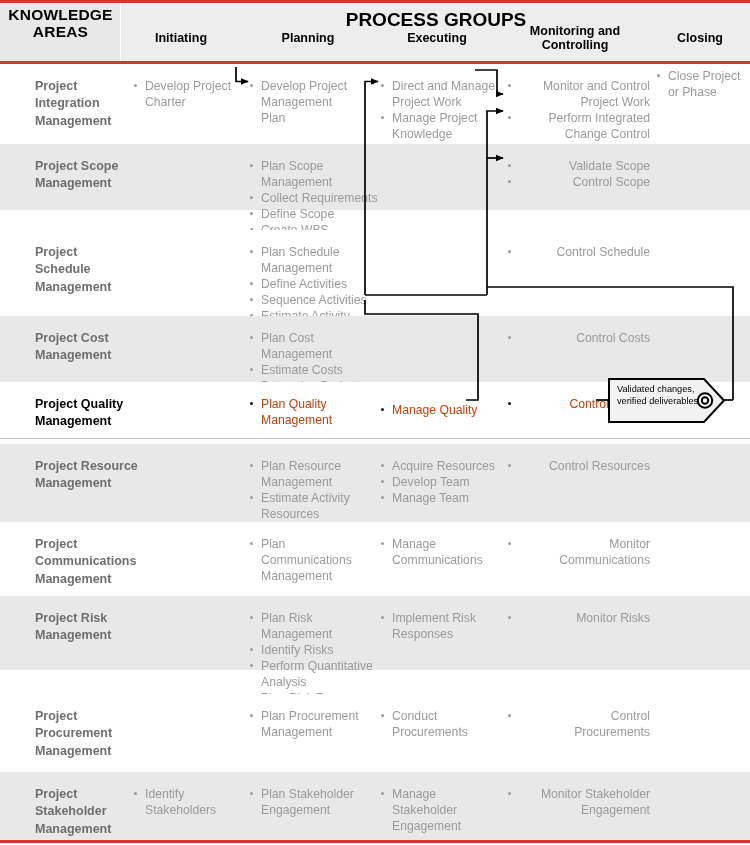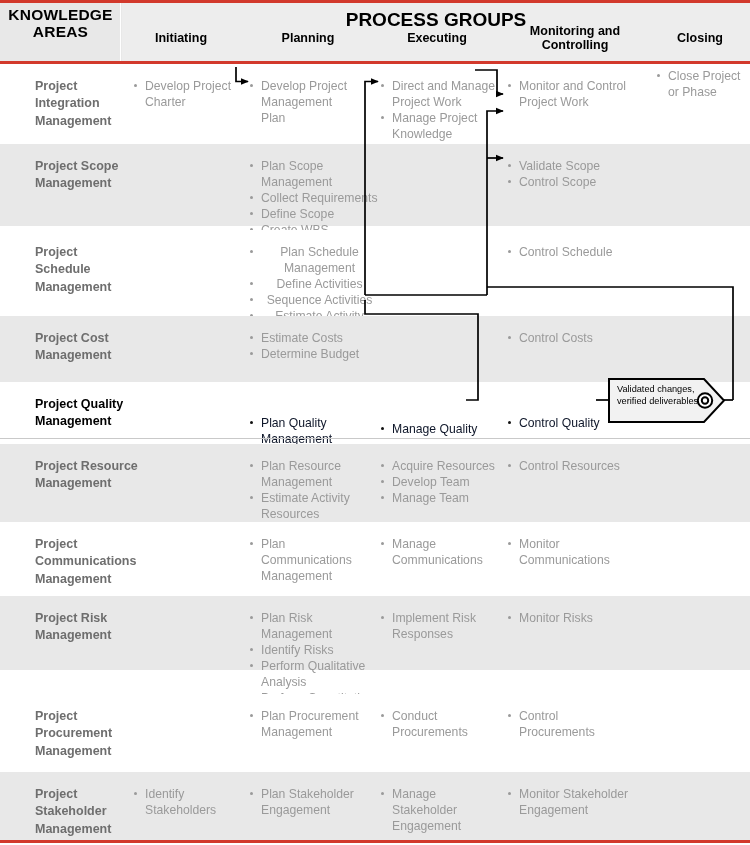--- a/index.html
+++ b/index.html
@@ -102,21 +102,21 @@
     margin-left: 27px;
   }
   .row.highlight .ka-label { color: #000000; }
 
   .cell {
     position: absolute;
     font-size: 12.2px;
     color: #9a9a9a;
     line-height: 1.32;
   }
-  .row.highlight .cell { color: #0f172a; margin-top: 19px; }
+  .row.highlight .cell { color: #c2410c; }
 
   .proc {
     position: relative;
     padding-left: 11px;
     margin-bottom: 0px;
     white-space: pre-line;
   }
   .proc::before {
     content: "";
     position: absolute;
@@ -124,21 +124,21 @@
     width: 3px; height: 3px;
     border-radius: 50%;
     background: #9a9a9a;
   }
   .row.highlight .proc::before { background: #111111; }
 
   
   .c-init { left: 134px; width: 104px; }
   .c-plan { left: 250px; width: 128px; }
   .c-exec { left: 381px; width: 122px; }
-  .c-moni { left: 508px; width: 142px; }
+  .c-moni { left: 508px; width: 142px; text-align: right; }
   .c-clos { left: 657px; width: 92px; }
 
   
   #connectors {
     position: absolute;
     left: 0; top: 0;
     width: 750px; height: 845px;
     pointer-events: none;
   }
 
@@ -198,62 +198,65 @@
         </div>
         <div class="cell c-exec" style="top: 14px;">
           <div class="proc">Direct and Manage
 Project Work</div>
           <div class="proc">Manage Project
 Knowledge</div>
         </div>
         <div class="cell c-moni" style="top: 14px;">
           <div class="proc">Monitor and Control
 Project Work</div>
+          <div class="proc">Perform Integrated
+Change Control</div>
         </div>
         <div class="cell c-clos" style="top: 4px;">
           <div class="proc">Close Project
 or Phase</div>
         </div>
       </div>
       <div class="row-sep" style="top: 144px;"></div>
-      <div class="row shaded" style="top: 144px; height: 82px;">
+      <div class="row shaded" style="top: 144px; height: 66px;">
         <div class="ka-label" style="top: 14px; white-space: pre-line;">Project Scope
 Management</div>
         <div class="cell c-plan" style="top: 14px;">
           <div class="proc">Plan Scope Management</div>
           <div class="proc">Collect Requirements</div>
           <div class="proc">Define Scope</div>
           <div class="proc">Create WBS</div>
         </div>
         <div class="cell c-moni" style="top: 14px;">
           <div class="proc">Validate Scope</div>
           <div class="proc">Control Scope</div>
         </div>
       </div>
       <div class="row-sep" style="top: 230px;"></div>
       <div class="row" style="top: 230px; height: 86px;">
         <div class="ka-label" style="top: 14px; white-space: pre-line;">Project
 Schedule
 Management</div>
-        <div class="cell c-plan" style="top: 14px; text-align: center;">
+        <div class="cell c-plan" style="top: 14px;">
           <div class="proc">Plan Schedule Management</div>
           <div class="proc">Define Activities</div>
           <div class="proc">Sequence Activities</div>
           <div class="proc">Estimate Activity Durations</div>
           <div class="proc">Develop Schedule</div>
         </div>
         <div class="cell c-moni" style="top: 14px;">
           <div class="proc">Control Schedule</div>
         </div>
       </div>
       <div class="row-sep" style="top: 316px;"></div>
       <div class="row shaded" style="top: 316px; height: 66px;">
         <div class="ka-label" style="top: 14px; white-space: pre-line;">Project Cost
 Management</div>
         <div class="cell c-plan" style="top: 14px;">
+          <div class="proc">Plan Cost Management</div>
           <div class="proc">Estimate Costs</div>
           <div class="proc">Determine Budget</div>
         </div>
         <div class="cell c-moni" style="top: 14px;">
           <div class="proc">Control Costs</div>
         </div>
       </div>
       <div class="row-sep" style="top: 382px;"></div>
       <div class="row highlight" style="top: 382px; height: 56px;">
         <div class="ka-label" style="top: 14px; white-space: pre-line;">Project Quality
@@ -308,21 +311,20 @@
         </div>
       </div>
       <div class="row-sep" style="top: 596px;"></div>
       <div class="row shaded" style="top: 596px; height: 74px;">
         <div class="ka-label" style="top: 14px; white-space: pre-line;">Project Risk
 Management</div>
         <div class="cell c-plan" style="top: 14px;">
           <div class="proc">Plan Risk
 Management</div>
           <div class="proc">Identify Risks</div>
-          <div class="proc">Perform Qualitative Analysis</div>
           <div class="proc">Perform Quantitative Analysis</div>
           <div class="proc">Plan Risk Responses</div>
         </div>
         <div class="cell c-exec" style="top: 14px;">
           <div class="proc">Implement Risk
 Responses</div>
         </div>
         <div class="cell c-moni" style="top: 14px;">
           <div class="proc">Monitor Risks</div>
         </div>

